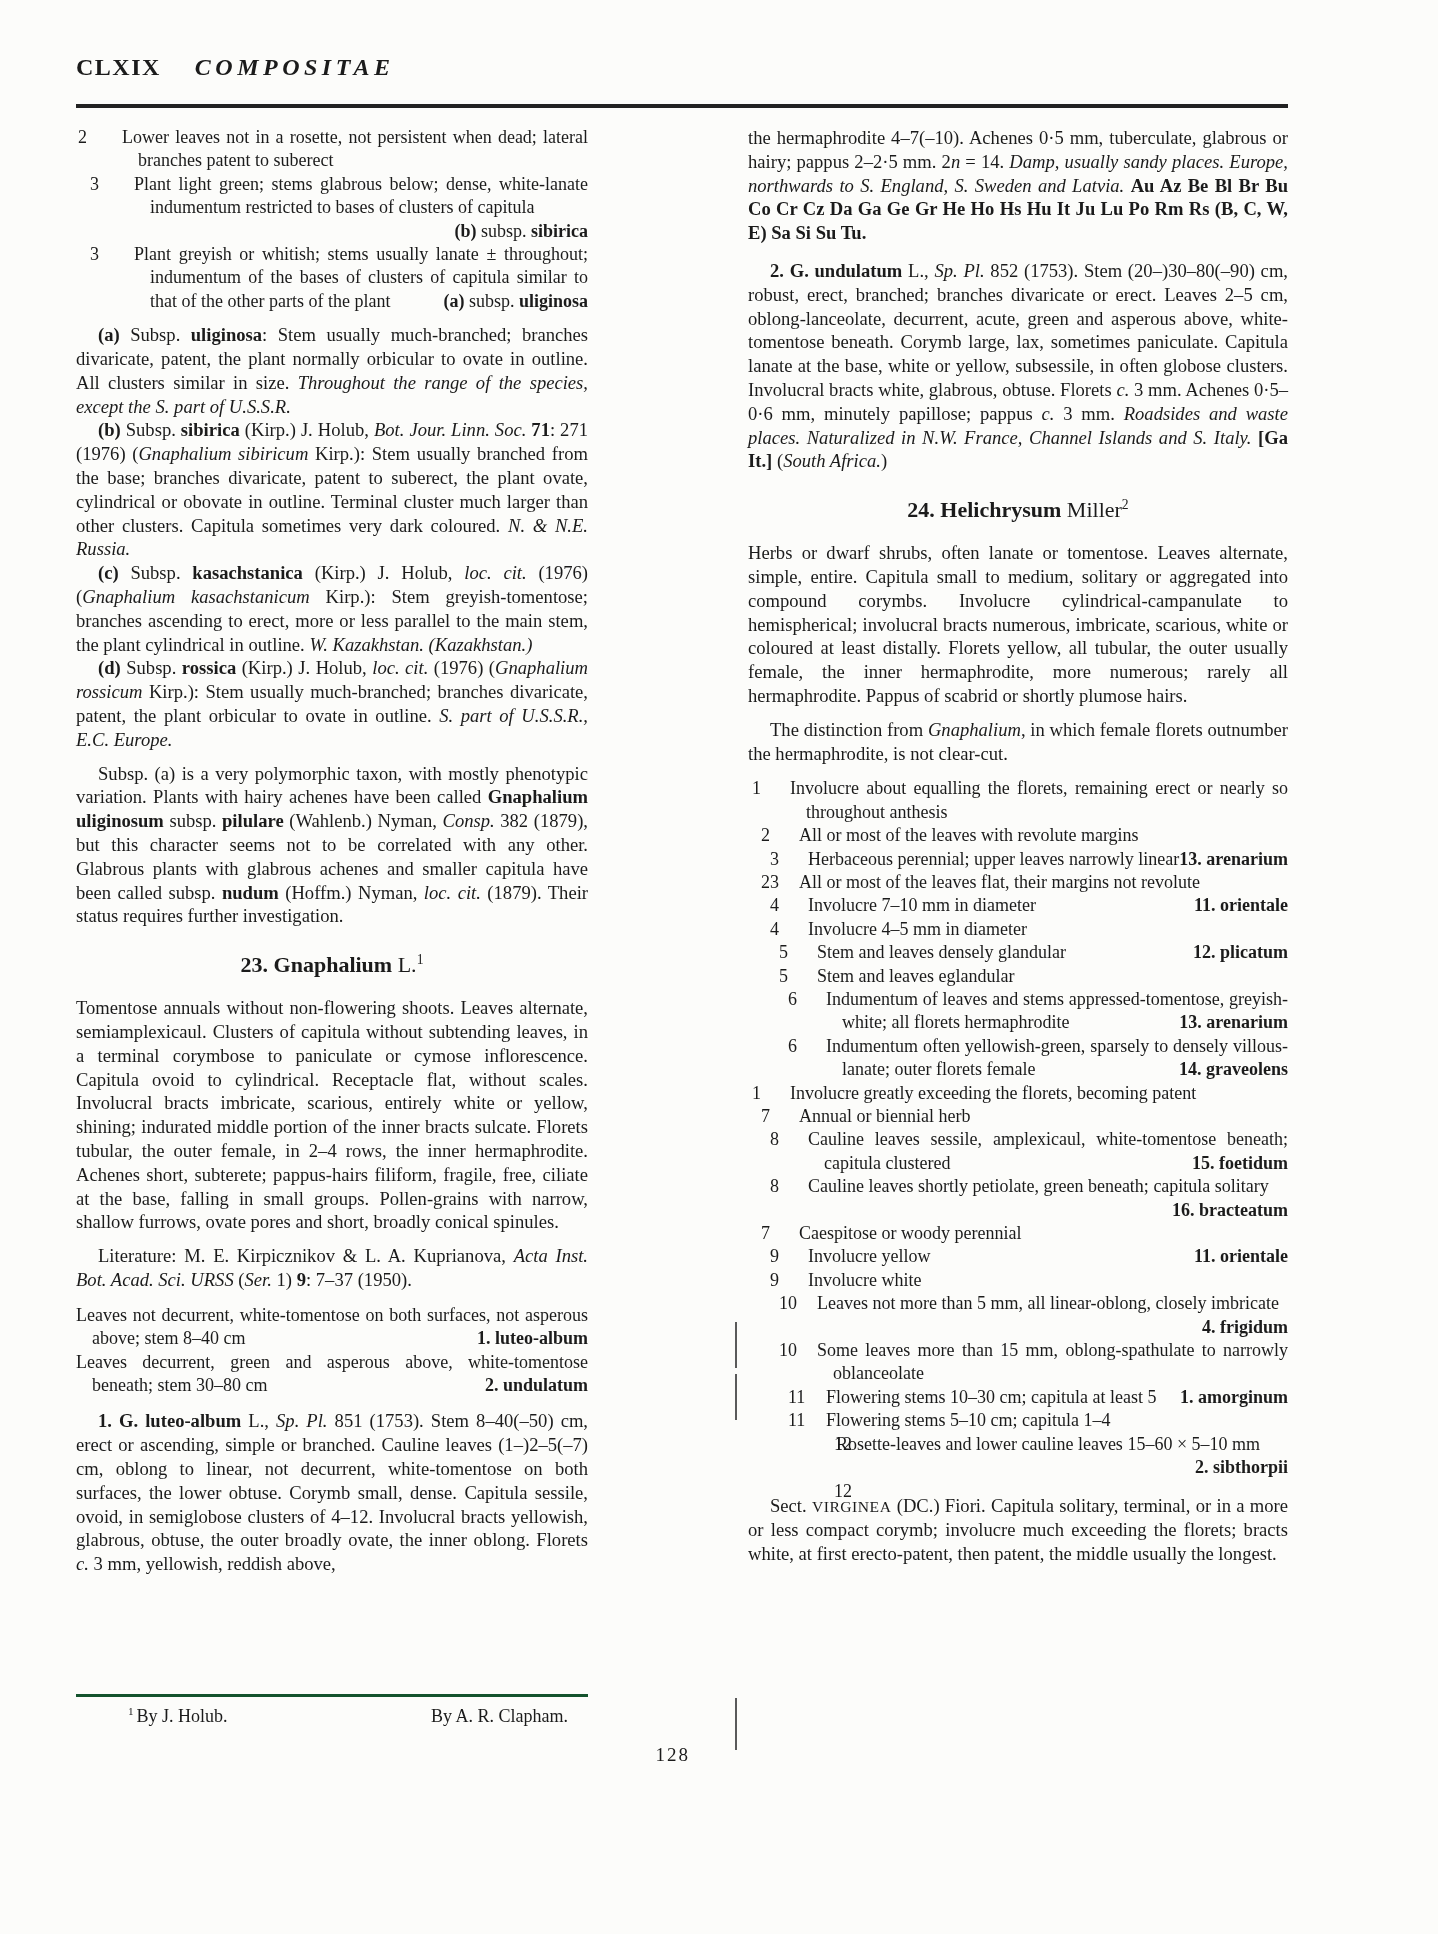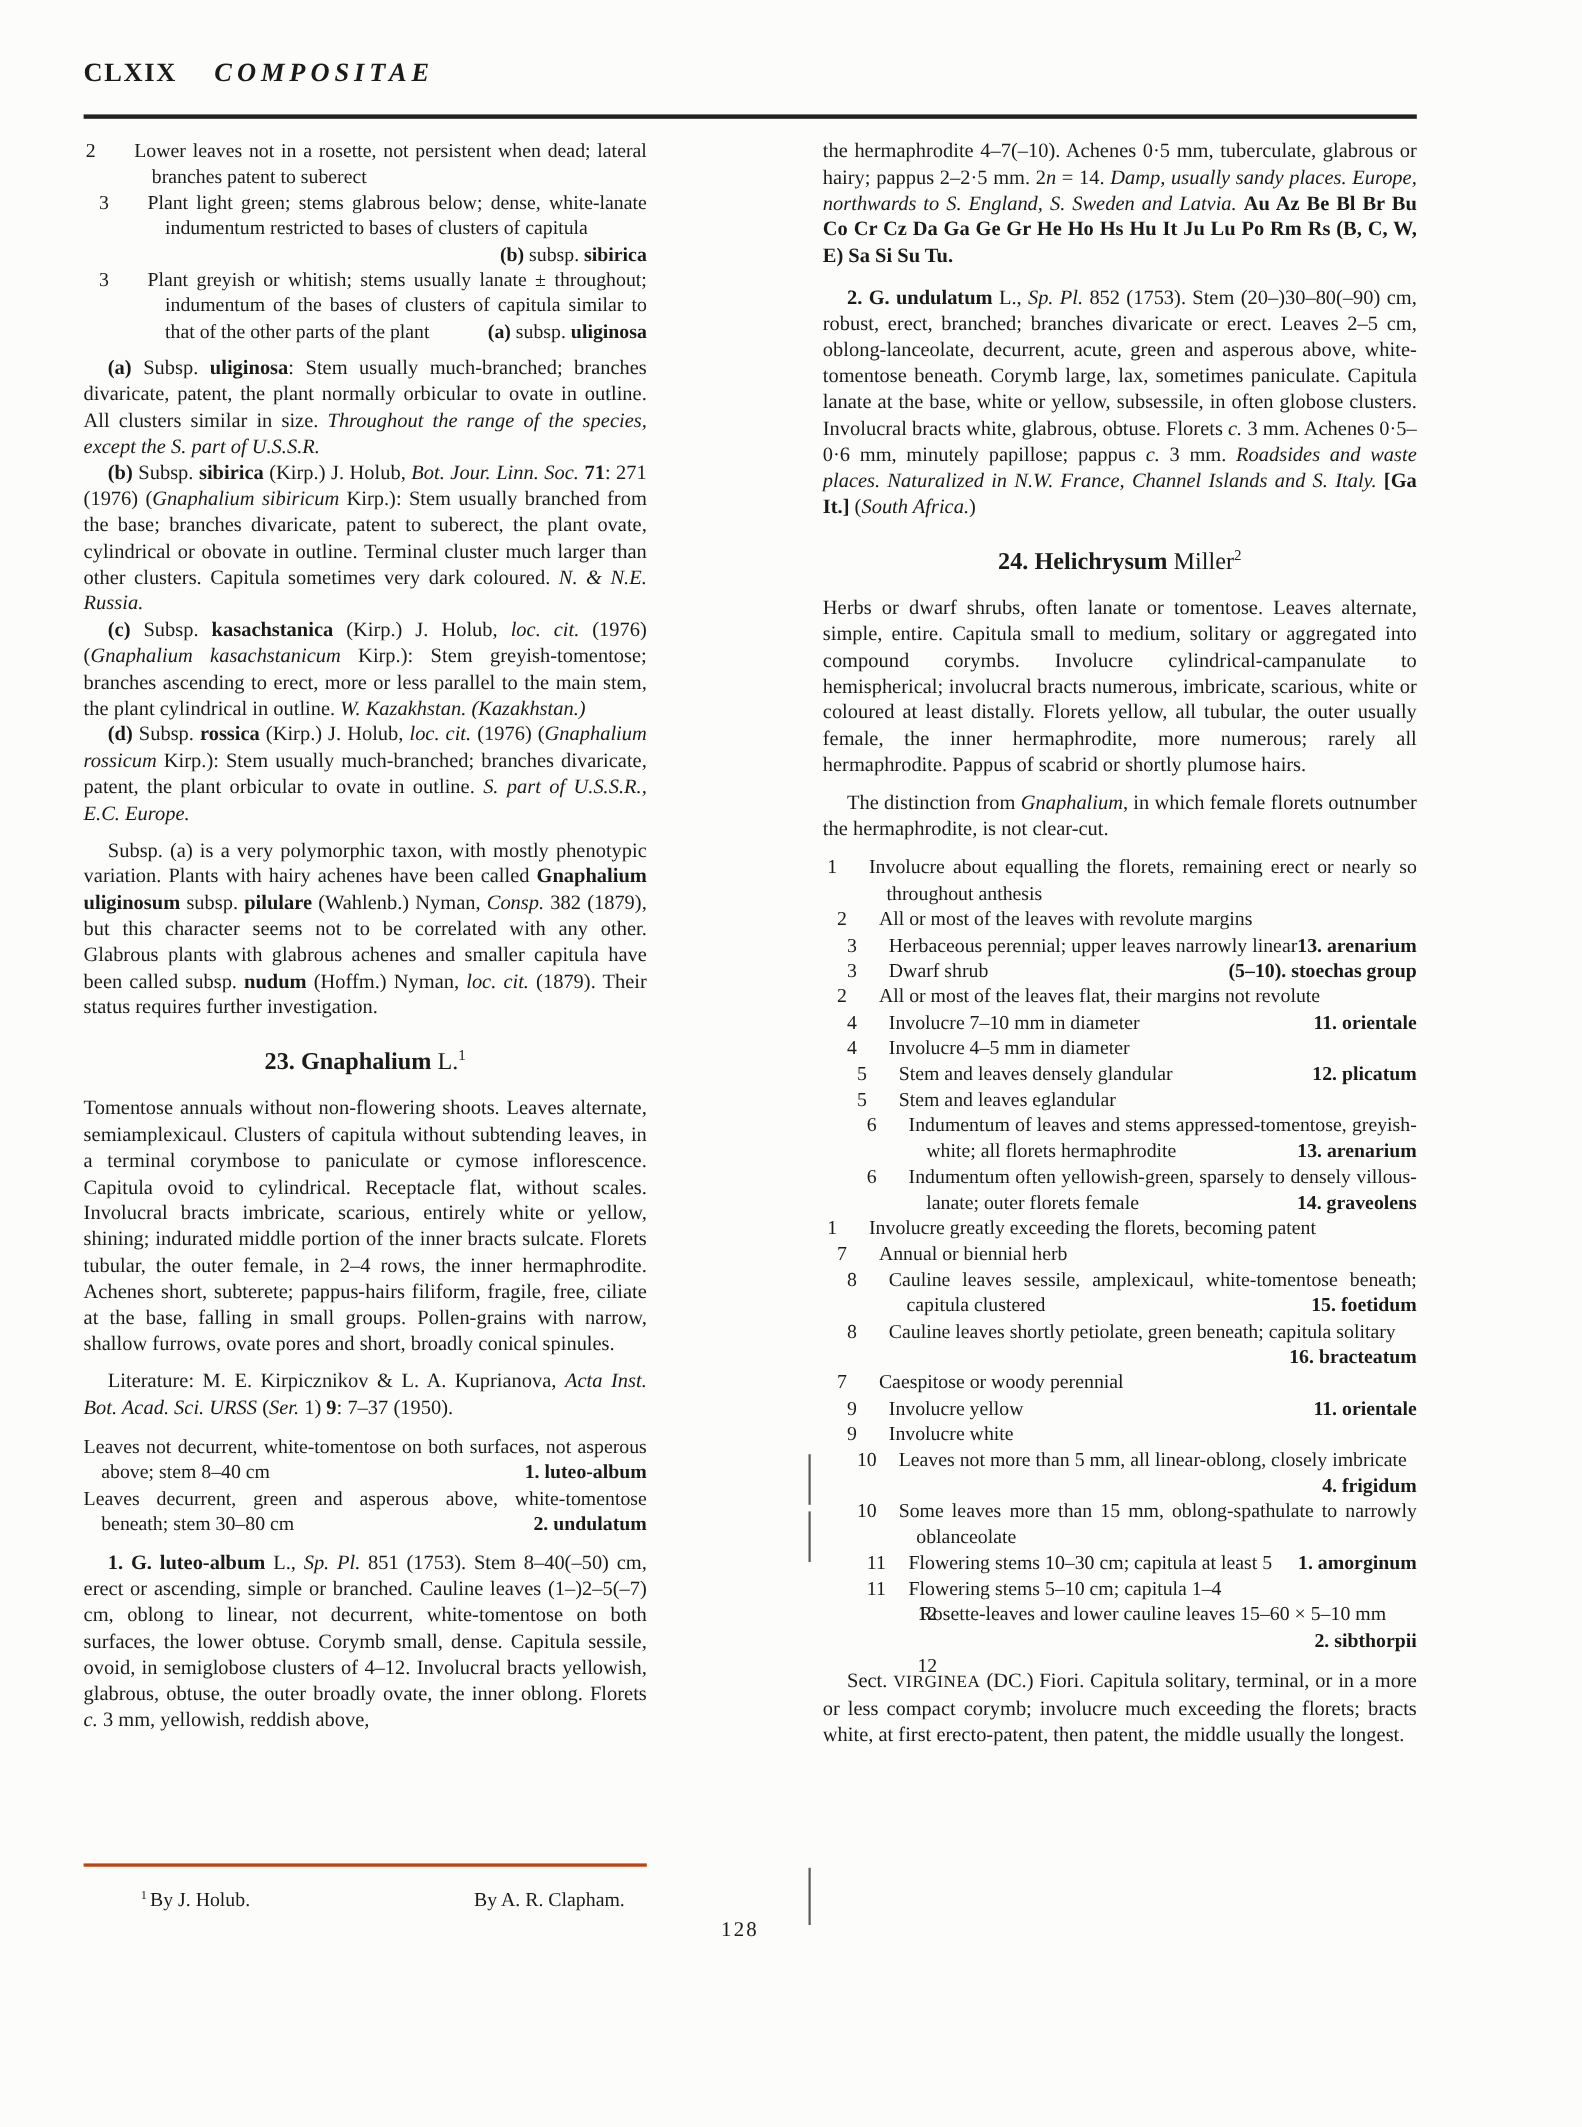--- a/index.html
+++ b/index.html
@@ -49,21 +49,21 @@
   .kl4 { padding-left:78px; } .kl4 > .knum { left:40px; }
   .kl5 { padding-left:88px; } .kl5 > .knum { left:50px;margin-left:36px; }
 
   
   .seg-b { font-weight:bold; }
   .seg-i { font-style:italic; }
   .seg-sup { font-size:0.62em; vertical-align:super; line-height:0; }
   .seg-sc { font-size:0.84em; letter-spacing:0.5px; }
 
   
-  .footnote-block { position:absolute; left:76px; top:1694px; width:512px; border-top:3px solid #c2410c; padding-top:20px; font-size:18px; }
+  .footnote-block { position:absolute; left:76px; top:1694px; width:512px; border-top:3px solid #14532d; padding-top:9px; font-size:18px; }
   .footnote-row { display:flex; justify-content:space-between; }
   .fn-first { margin-left:52px; }
   .fn-second { margin-right:20px; }
 
   .page-number { position:absolute; left:600px; top:1744px; width:90px; text-align:right; font-size:19px; letter-spacing:2px; }
 
   .watermark { position:absolute; right:44px; top:1852px; font-family:"Liberation Sans","DejaVu Sans",sans-serif; font-size:27px; color:#a2a2a2; white-space:nowrap; }
 
   
   .gutter-mark { position:absolute; width:2px; background:#5a5a5a; }
@@ -144,21 +144,20 @@
       <div class="krow kl1">
         <span class="knum">2</span>
         <div class="ktext"><span><span>All or most of the leaves with revolute margins</span></span><span class="kres"></span></div>
       </div>
       <div class="krow kl2">
         <span class="knum">3</span>
         <div class="ktext"><span><span>Herbaceous perennial; upper leaves narrowly linear</span></span><span class="kres"><span class="seg-b">13. arenarium</span></span></div>
       </div>
       <div class="krow kl2">
         <span class="knum">3</span>
-        <div class="ktext"><span><span>Dwarf shrub</span></span><span class="kres"><span class="seg-b">(5–10). stoechas group</span></span></div>
       </div>
       <div class="krow kl1">
         <span class="knum">2</span>
         <div class="ktext"><span><span>All or most of the leaves flat, their margins not revolute</span></span><span class="kres"></span></div>
       </div>
       <div class="krow kl2">
         <span class="knum">4</span>
         <div class="ktext"><span><span>Involucre 7–10 mm in diameter</span></span><span class="kres"><span class="seg-b">11. orientale</span></span></div>
       </div>
       <div class="krow kl2">

